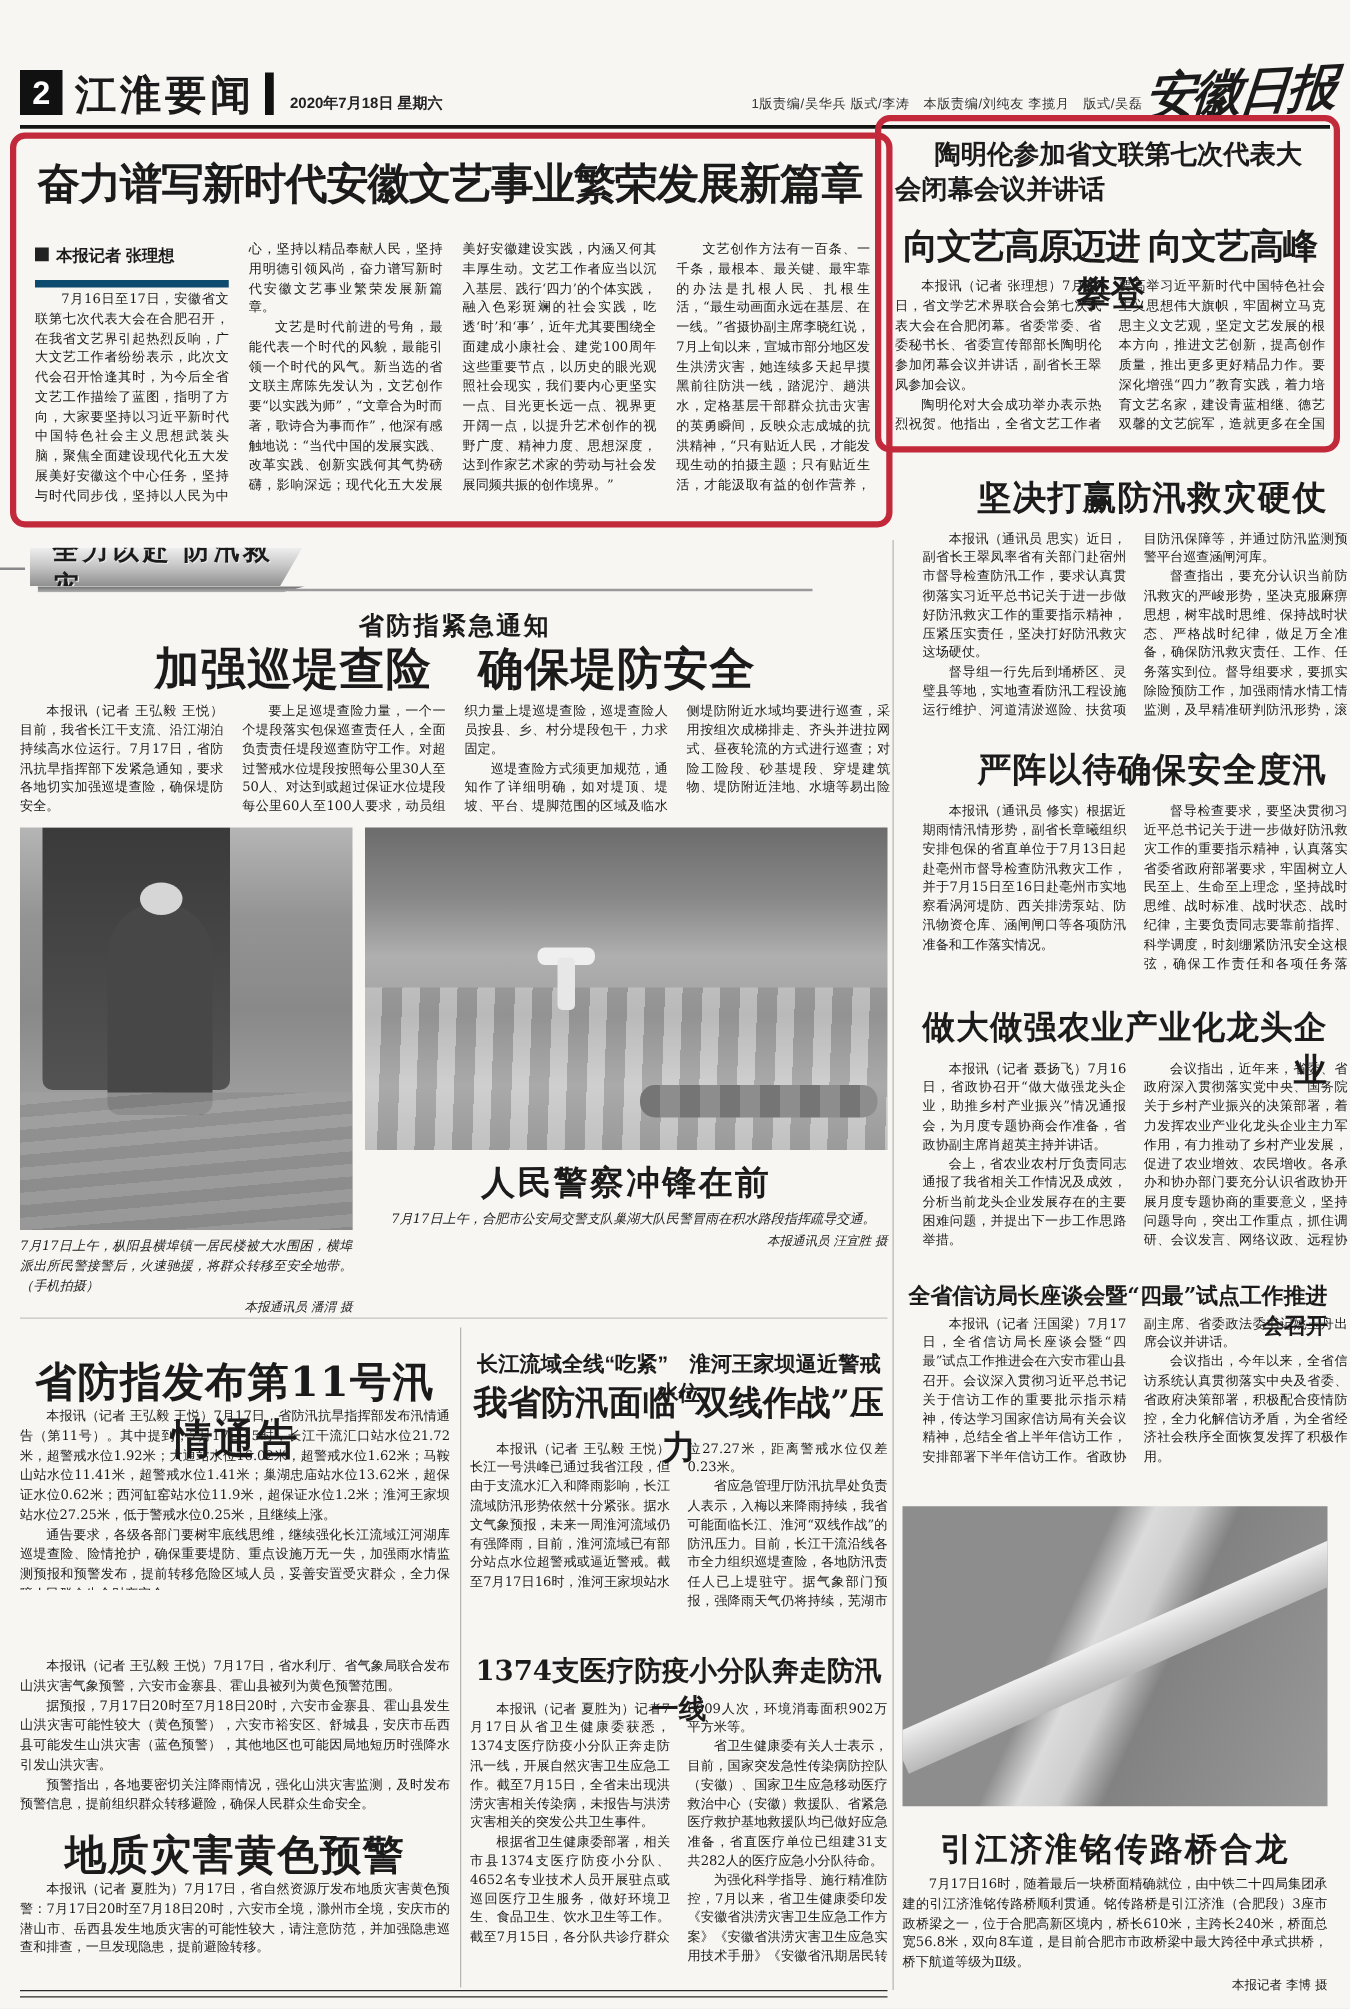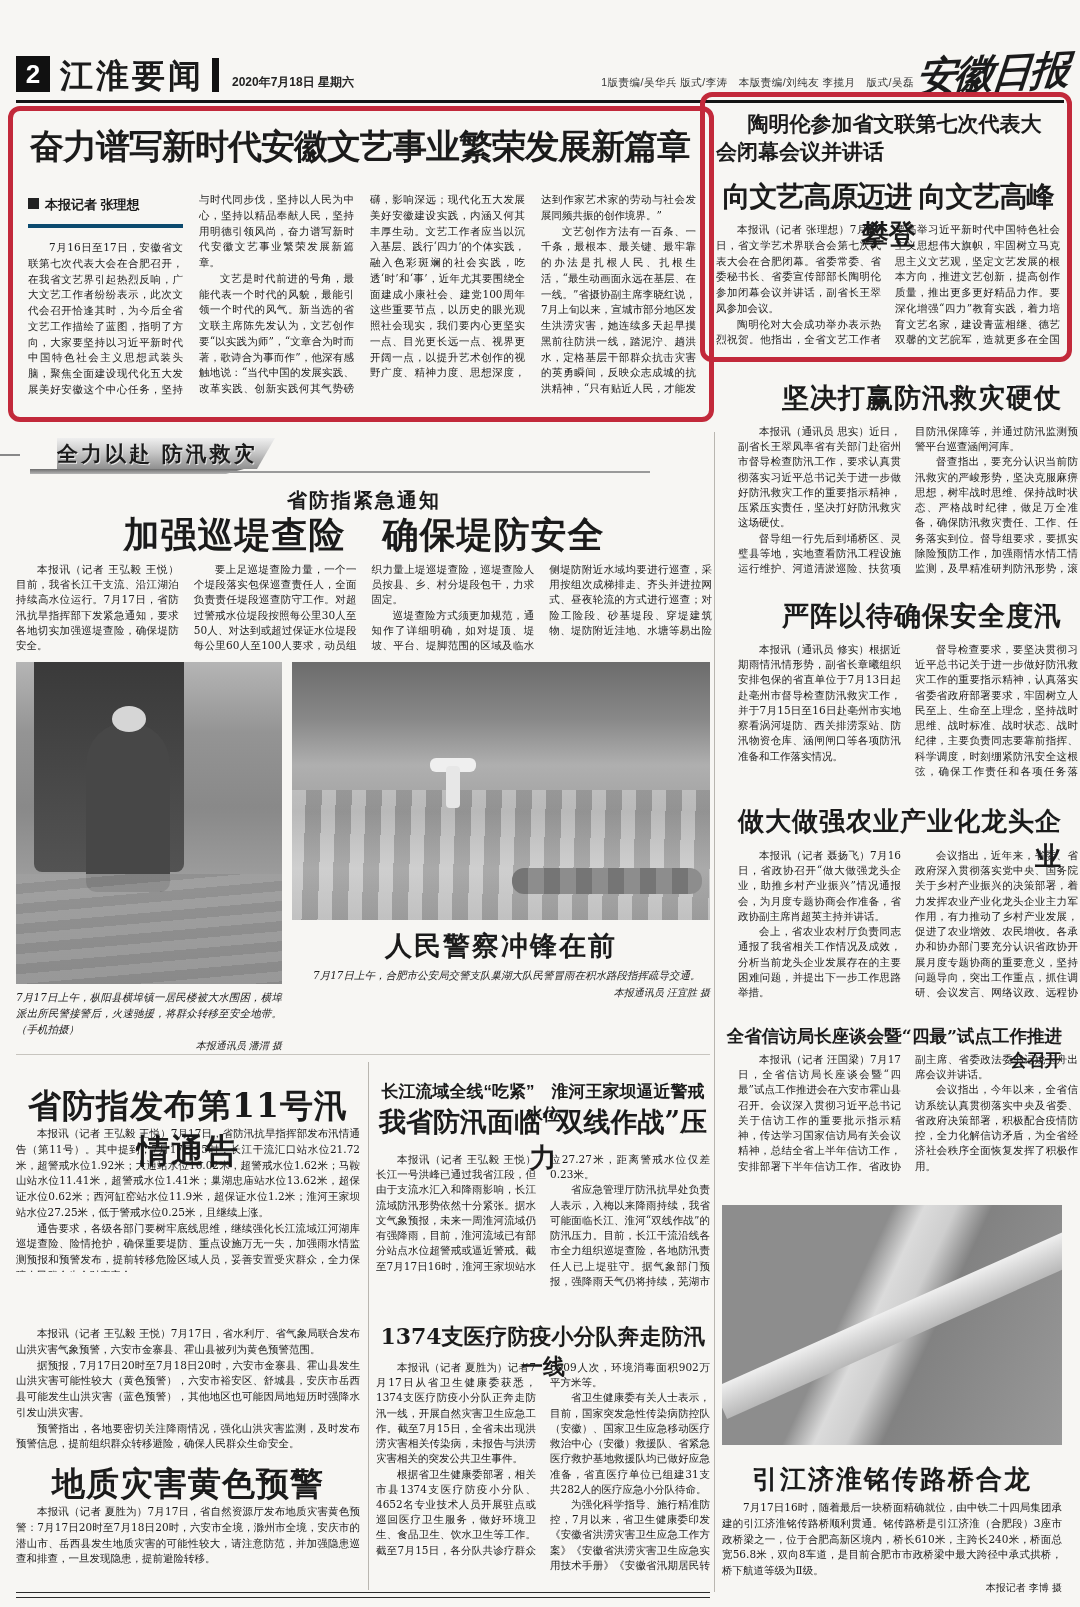--- a/index.html
+++ b/index.html
@@ -30,42 +30,42 @@
   .redbox { position:absolute; border:5px solid #c2293a; border-radius:12px; }
   .box-lead { left:8px;  top:106px; width:706px; height:316px; }
   .box-tao  { left:700px; top:92px; width:372px; height:270px; }
 
   
   .lead-head { position:absolute; left:22px; top:124px; width:676px; text-align:center;
     font-family:"Liberation Sans",sans-serif; font-weight:900; font-size:34px; letter-spacing:-1px; }
   .lead-body { position:absolute; left:28px; top:192px; width:668px; height:218px;
     column-count:4; column-gap:16px; font-size:10.5px; line-height:1.5; overflow:hidden; }
   .byline { font:bold 13px "Liberation Sans",sans-serif; padding:4px 0 10px;
-    border-bottom:4px solid #0c4a6e; margin-bottom:12px; }
+    border-bottom:6px solid #0c4a6e; margin-bottom:2px; }
   .byline .sq { display:inline-block; width:11px; height:11px; background:#222; margin-right:6px; }
   .para { text-indent:2em; text-align:justify; margin:0; }
 
   
   .tao-kicker { position:absolute; left:716px; top:110px; width:346px;
     font-family:"Liberation Sans",sans-serif; font-weight:900; font-size:21px; line-height:1.35;
     text-indent:1.5em; }
   .tao-head { position:absolute; left:712px; top:178px; width:352px; text-align:center;
     font-family:"Liberation Sans",sans-serif; font-weight:900; font-size:28px; letter-spacing:-1px; }
   .tao-body { position:absolute; left:716px; top:222px; width:344px; height:132px;
     column-count:2; column-gap:14px; font-size:10.5px; line-height:1.5; overflow:hidden; }
 
   
   .banner-wrap { position:absolute; left:16px; top:438px; width:696px; height:40px; }
   .banner-stub { position:absolute; left:-16px; top:16px; width:20px; height:2px; background:#888; }
   .banner { position:absolute; left:8px; top:0; width:218px; height:31px;
     background:linear-gradient(180deg,#efefef 0%,#c9c9c9 45%,#8f8f8f 100%);
     clip-path:polygon(0 0,100% 0,calc(100% - 18px) 100%,0 100%);
-    display:flex; align-items:center; 
+    display:flex; align-items:center; padding-left:18px;
     font-family:"Liberation Sans",sans-serif; font-weight:900; font-size:21px; letter-spacing:3px;
-    text-shadow:1px 1px 0 #e8e8e8;margin-left:33px; }
+    text-shadow:1px 1px 0 #e8e8e8; }
   .banner-sh { position:absolute; left:14px; top:31px; width:214px; height:5px;
     background:linear-gradient(180deg,#6d6d6d,#b5b5b5);
     clip-path:polygon(0 0,100% 0,calc(100% - 18px) 100%,0 100%); }
   .banner-line { position:absolute; left:214px; top:33px; width:420px; height:2px; background:#9a9a9a; }
 
   
   .dike-kicker { position:absolute; left:16px; top:487px; width:696px; text-align:center;
     font-family:"Liberation Sans",sans-serif; font-weight:700; font-size:20px; letter-spacing:2px; }
   .dike-head { position:absolute; left:16px; top:511px; width:696px; text-align:center;
     font-family:"DejaVu Serif",serif; font-weight:900; font-size:36px; letter-spacing:1px; }

